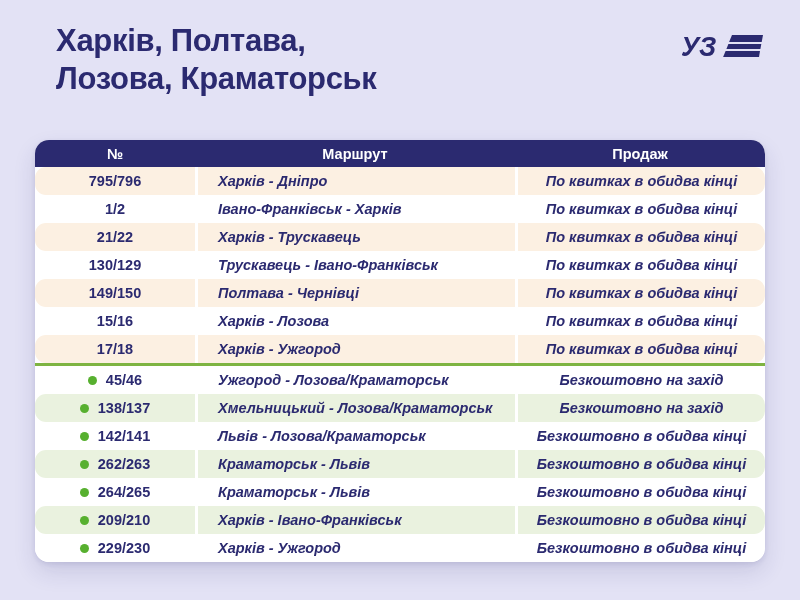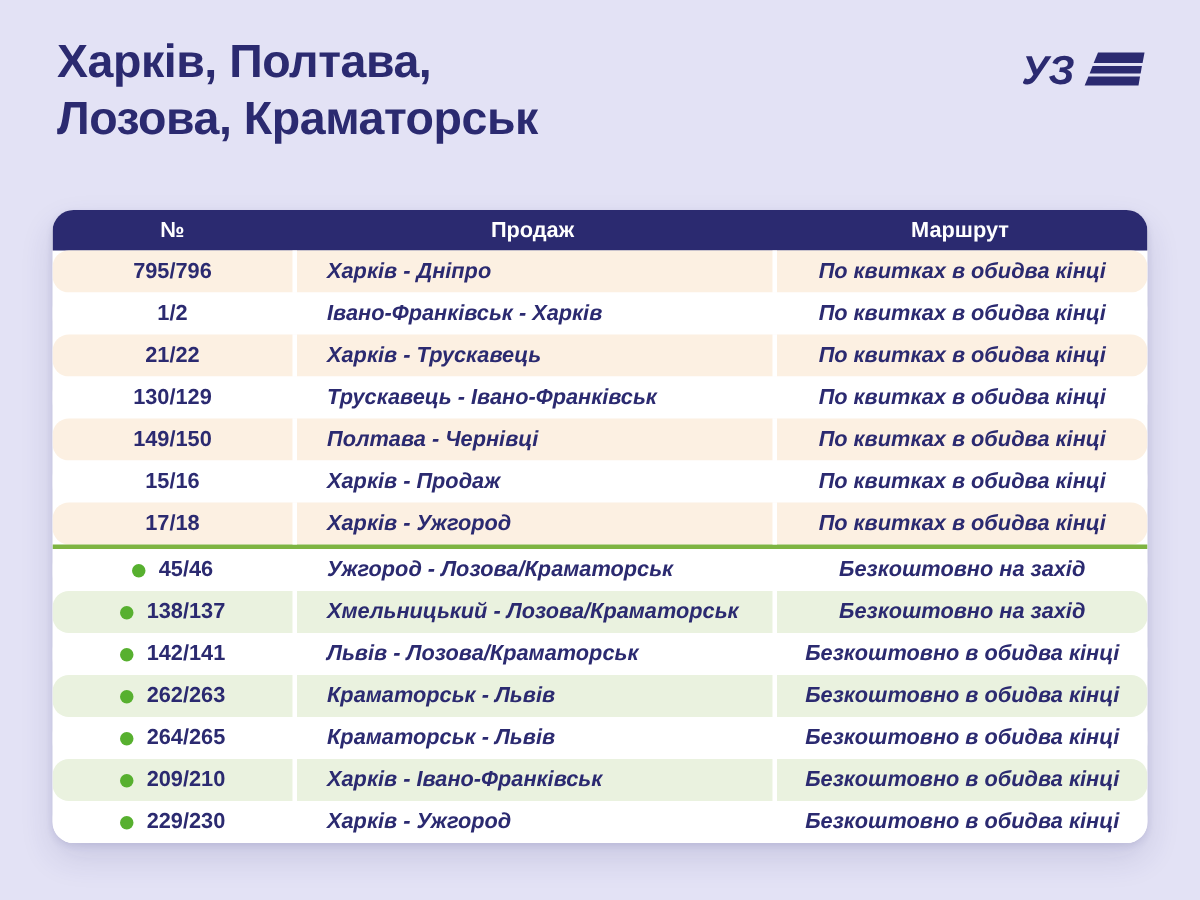--- a/index.html
+++ b/index.html
@@ -5,21 +5,21 @@
   html, body { margin: 0; padding: 0; }
   body {
     width: 800px; height: 600px;
     background: var(--bg, #e3e2f5);
     font-family: "Liberation Sans", sans-serif;
     overflow: hidden;
   }
   .page { position: relative; width: 800px; height: 600px; }
 
   .masthead {
-    position: absolute; left: 38px; top: 22px; right: 34px;
+    position: absolute; left: 56px; top: 22px; right: 34px;
     display: flex; justify-content: space-between; align-items: flex-start;
   }
   h1.title {
     margin: 0;
     font-size: 31px; line-height: 38px; font-weight: 700;
     letter-spacing: -0.3px;
     color: var(--navy, #2b2a70);
   }
   .logo { display: flex; align-items: center; margin-top: 8px; }
 
@@ -79,22 +79,22 @@
           <polygon points="46.4,14 79.3,14 78.4,19 44.4,19"></polygon>
           <polygon points="43.6,21 78,21 77,27 41.1,27"></polygon>
         </g>
       </svg>
     </div>
   </div>
 
   <div class="table-card">
     <div class="thead">
       <div class="hcell">№</div>
+      <div class="hcell">Маршрут</div>
       <div class="hcell">Продаж</div>
-      <div class="hcell">Маршрут</div>
     </div>
     <div id="table-body">
         <div class="row paid shaded">
           <div class="cell num">
             <span>795/796</span>
           </div>
           <div class="cell route">
             <span>Харків - Дніпро</span>
           </div>
           <div class="cell sale">
@@ -143,21 +143,21 @@
           </div>
           <div class="cell sale">
             <span>По квитках в обидва кінці</span>
           </div>
         </div>
         <div class="row paid">
           <div class="cell num">
             <span>15/16</span>
           </div>
           <div class="cell route">
-            <span>Харків - Продаж</span>
+            <span>Харків - Лозова</span>
           </div>
           <div class="cell sale">
             <span>По квитках в обидва кінці</span>
           </div>
         </div>
         <div class="row paid shaded">
           <div class="cell num">
             <span>17/18</span>
           </div>
           <div class="cell route">

